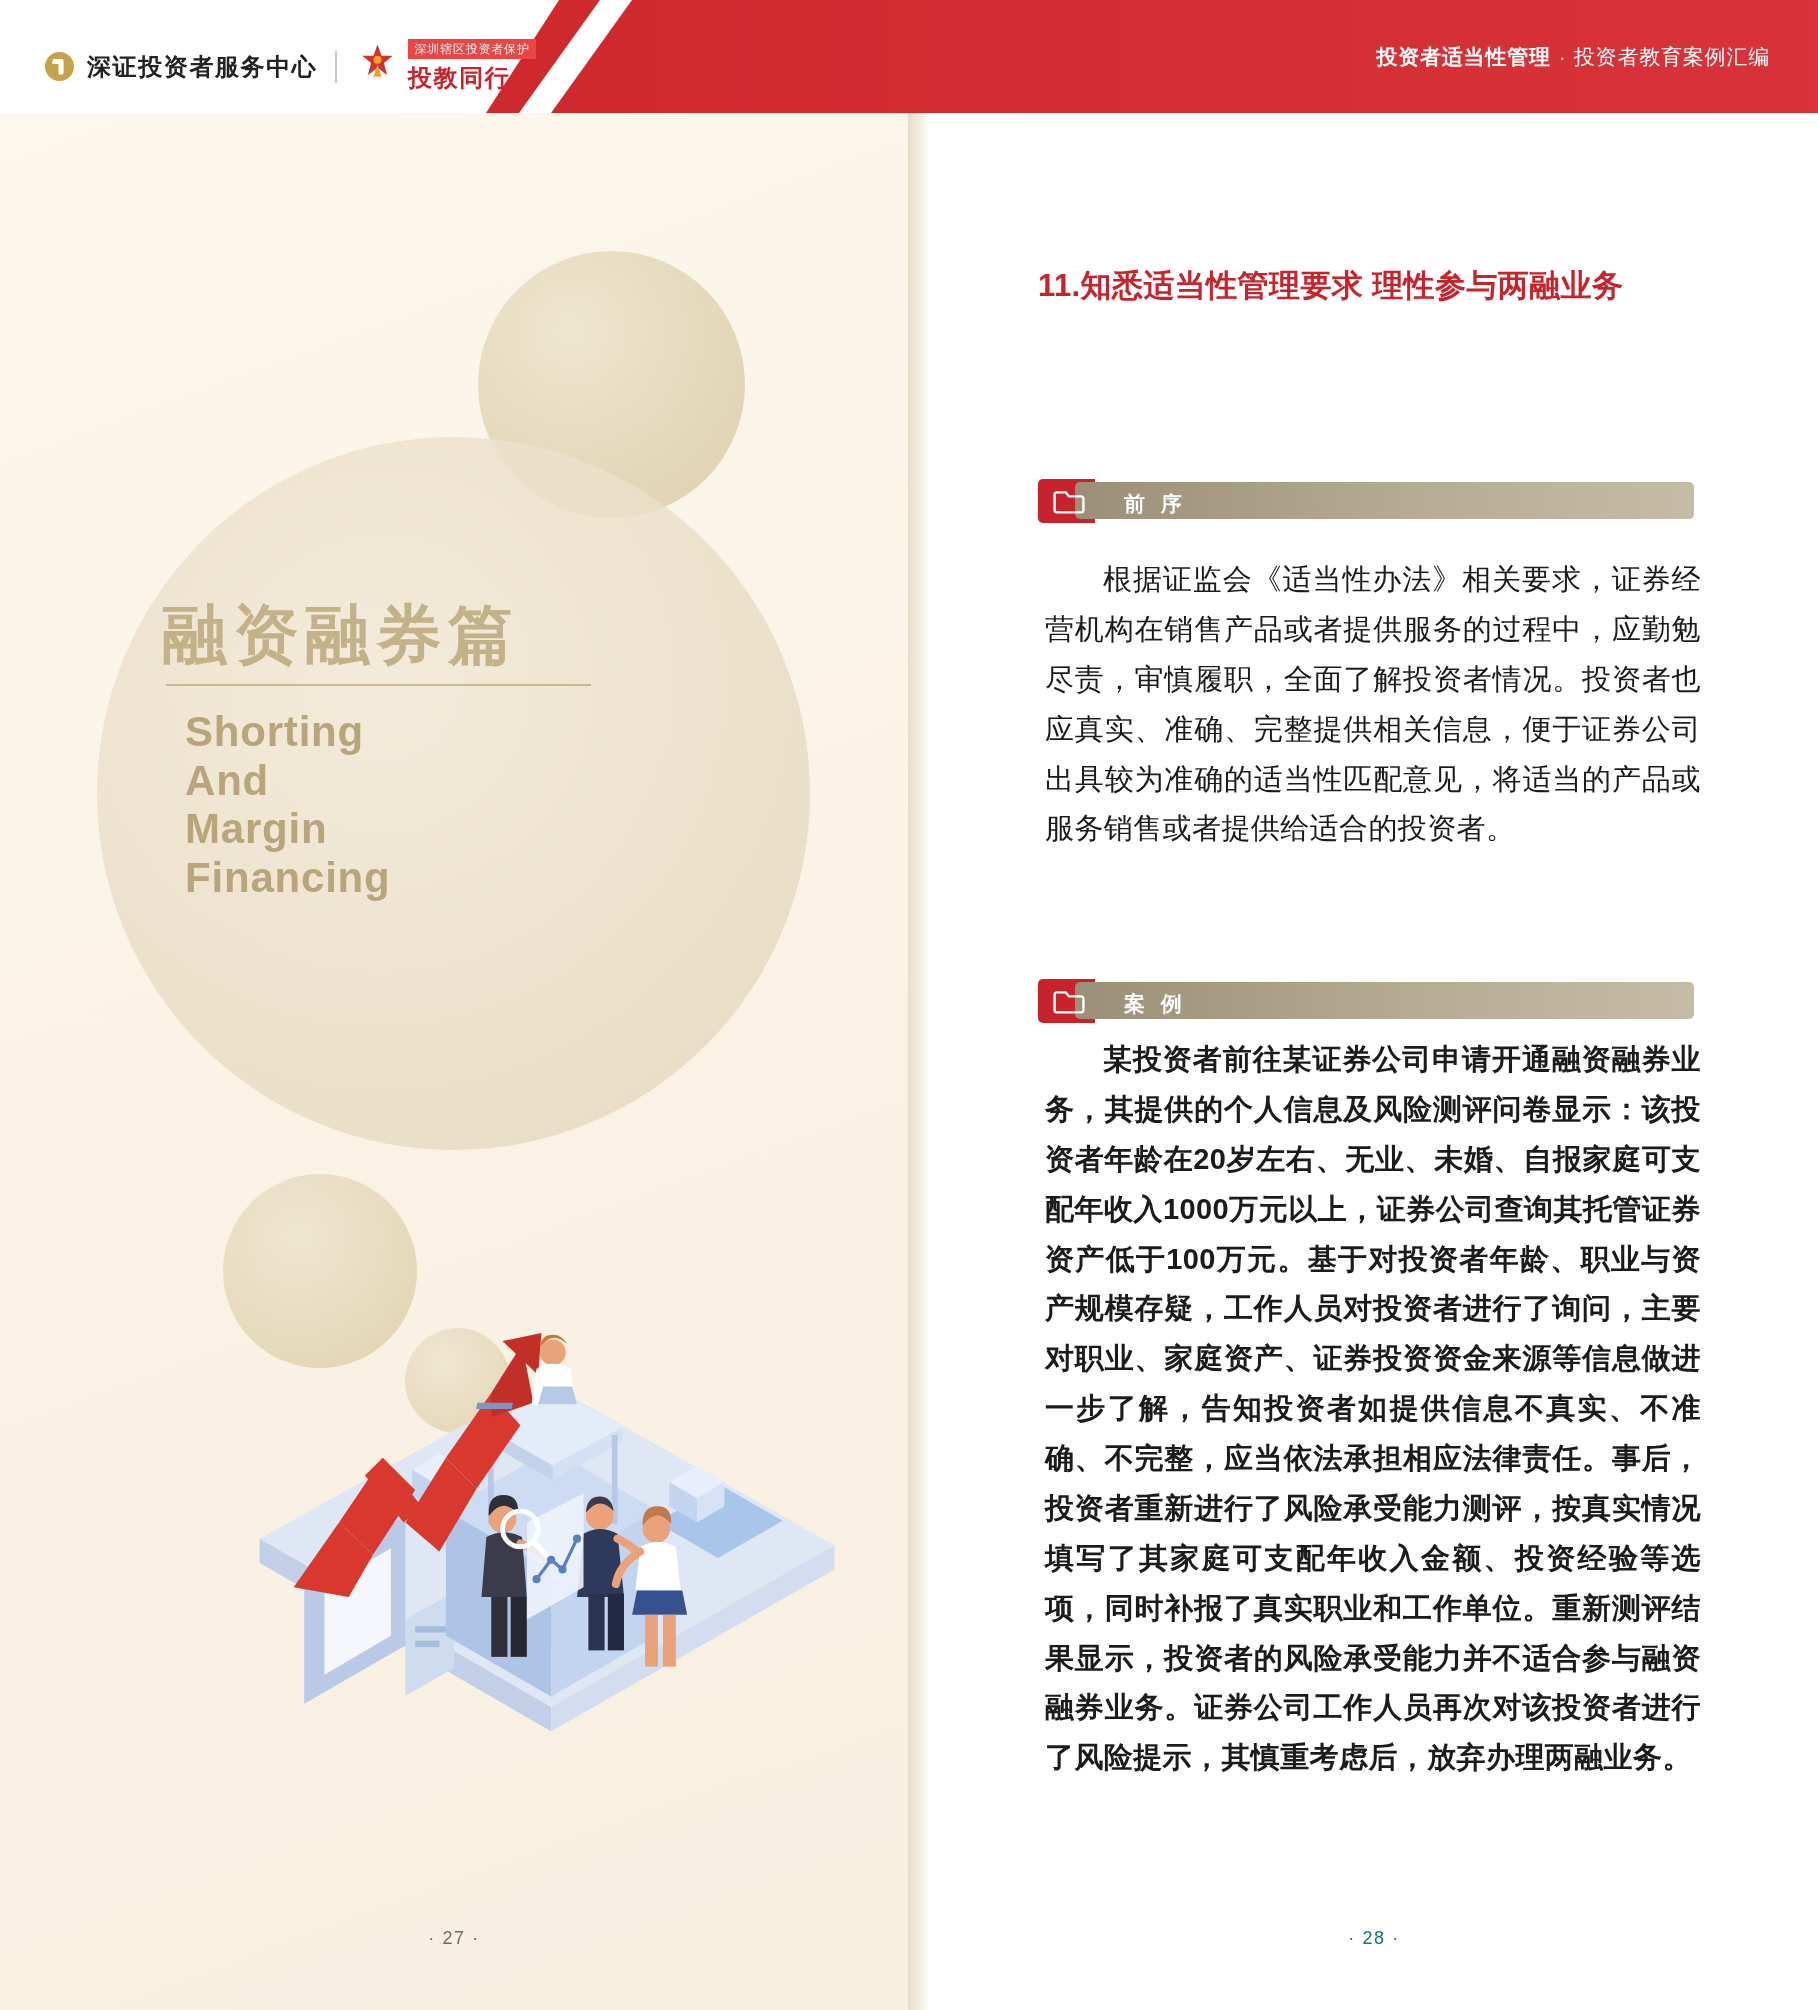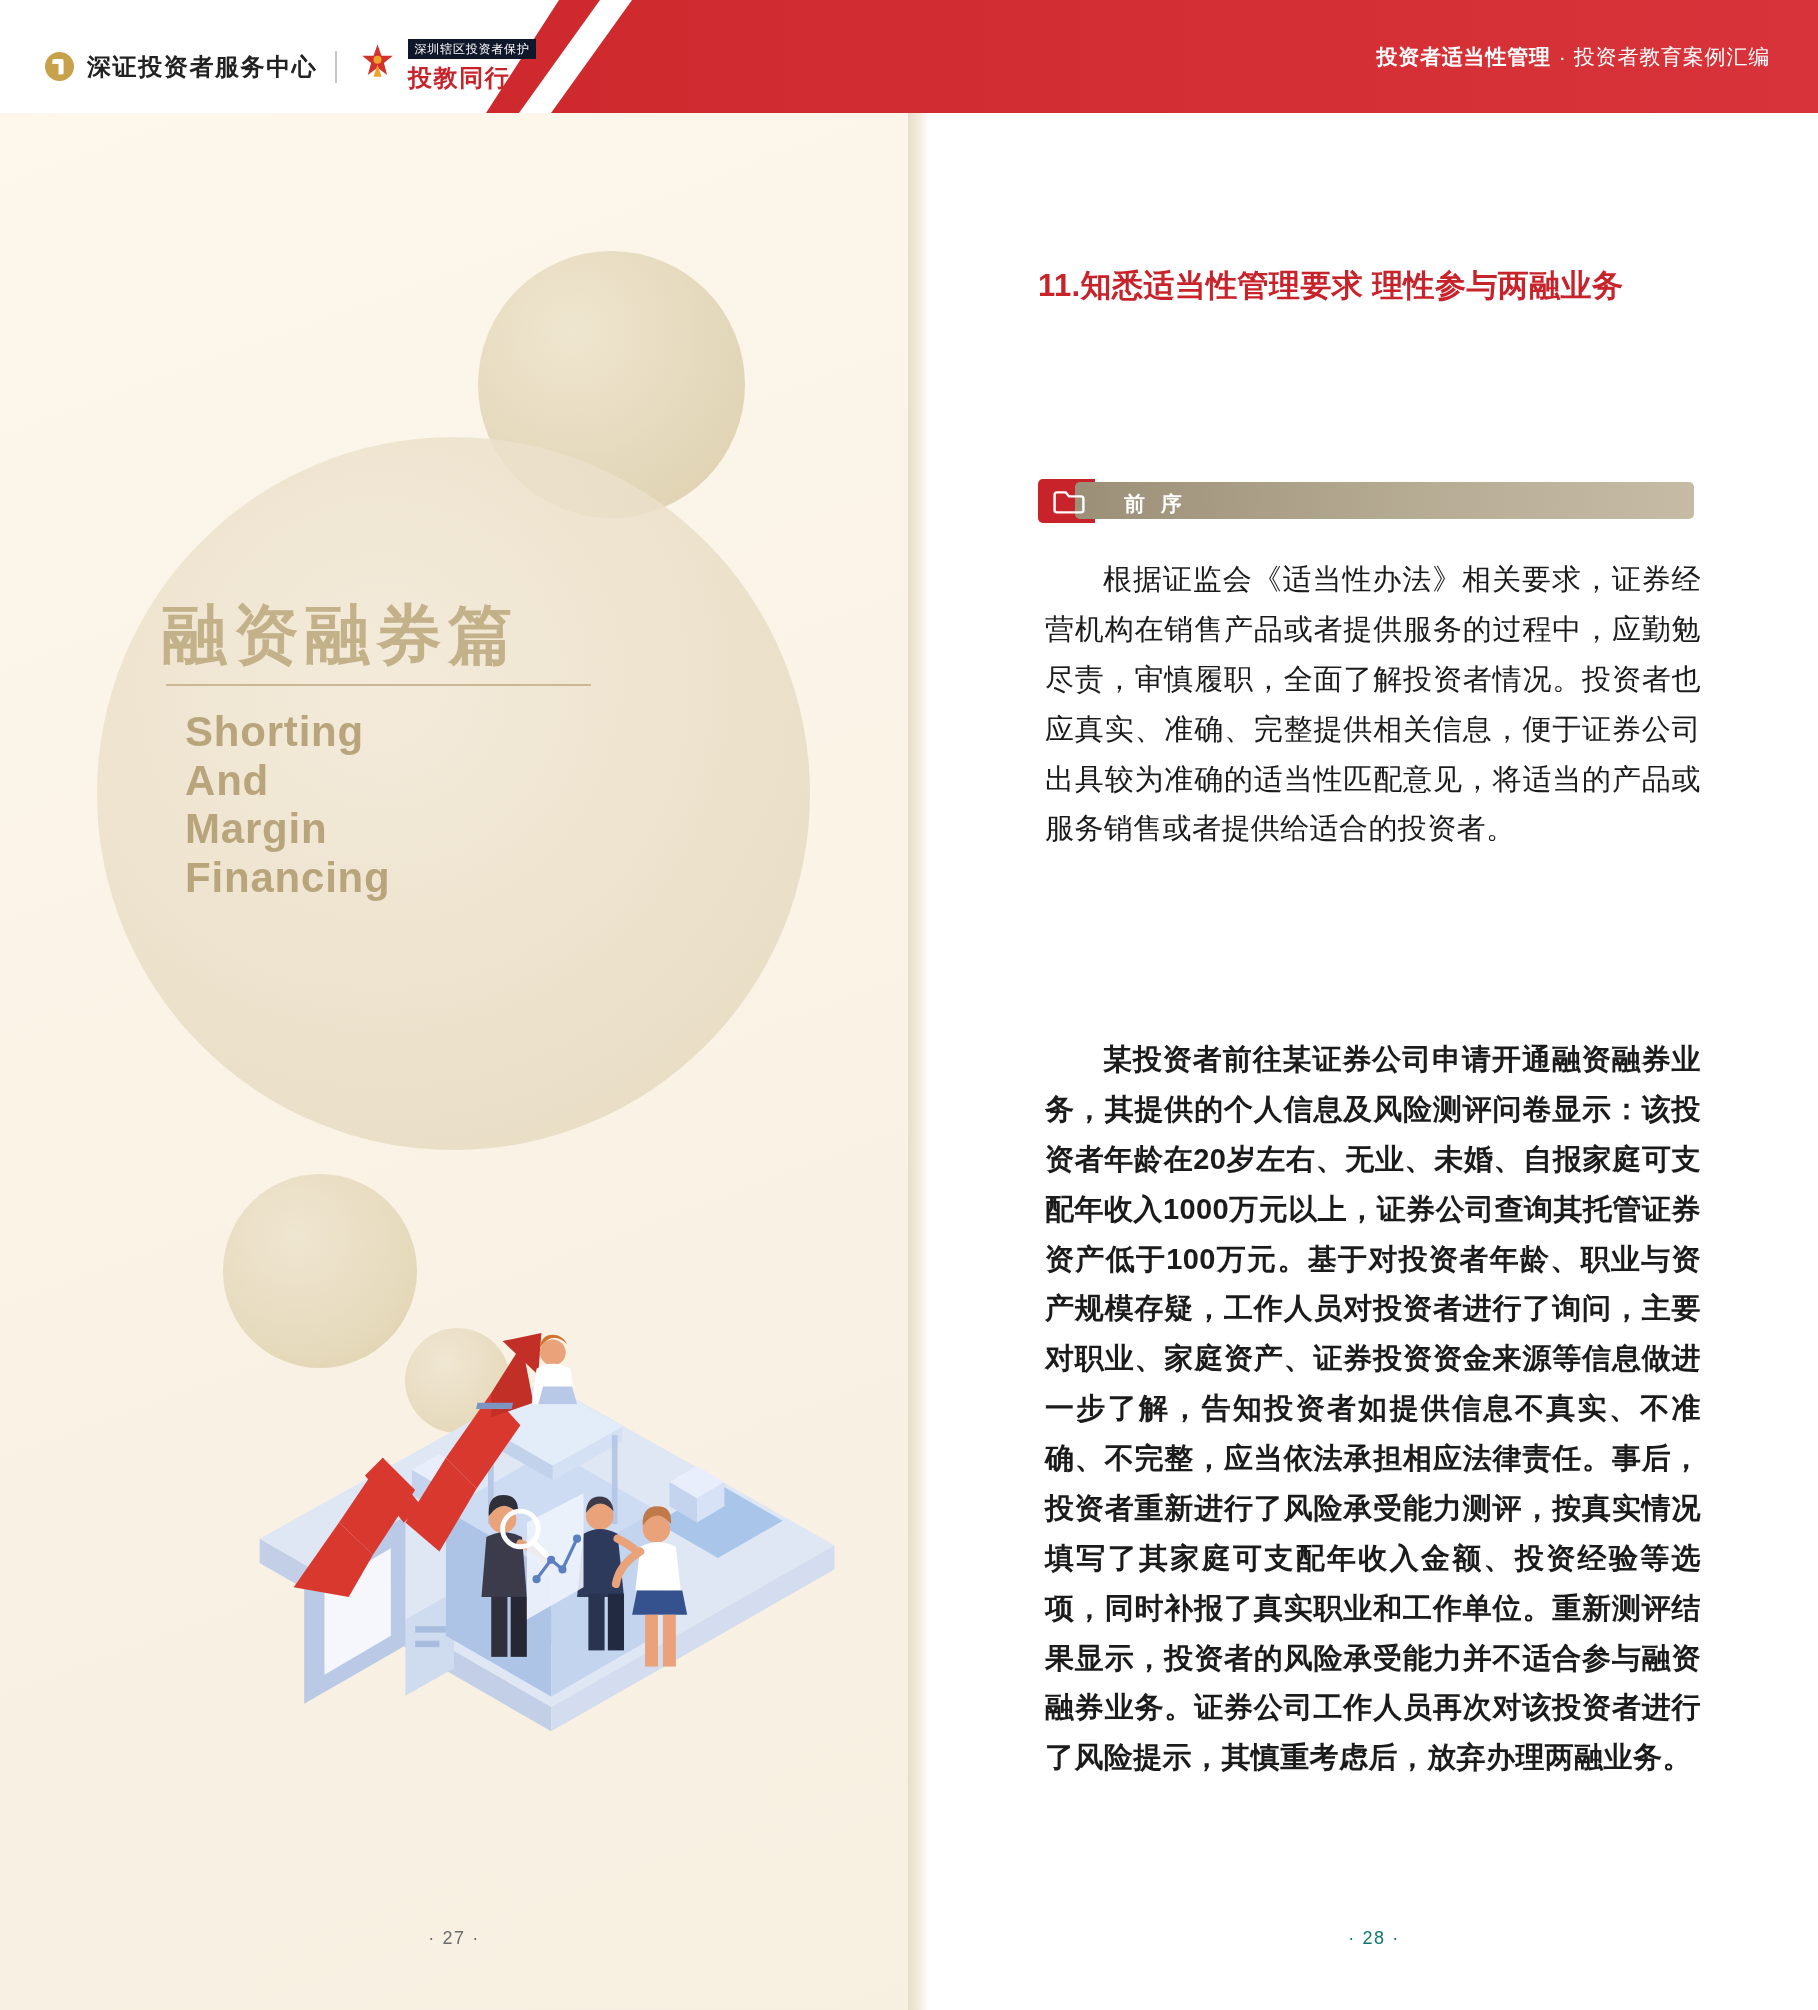--- a/index.html
+++ b/index.html
@@ -99,21 +99,21 @@
   .brand-mark-icon {
     position: absolute;
     left: 0;
     top: 1.6px;
     width: 45px;
     height: 44px;
   }
   .brand-mark-top {
     font-size: 12px;
     color: #ffffff;
-    background: #0f172a;
+    background: #ef4444;
     padding: 1.6px 6.5px;
     letter-spacing: 0.8px;
     white-space: nowrap;
     display: inline-block;
     margin-bottom: 2.4px;
   }
   .brand-mark-main {
     font-size: 24px;
     font-weight: bold;
     color: #c8232b;
@@ -508,18 +508,28 @@
     <div class="tag-folder-icon">
       <svg width="32" height="24" viewBox="0 0 40 30">
         <path d="M2 6 a3 3 0 0 1 3 -3 h11 l4 5 h15 a3 3 0 0 1 3 3 v14 a3 3 0 0 1 -3 3 h-30 a3 3 0 0 1 -3 -3 z" fill="none" stroke="#ffffff" stroke-width="3"></path>
       </svg>
     </div>
     <div class="tag-label">前 序</div>
   </div>
 
   <div class="body-text body-preface">根据证监会《适当性办法》相关要求，证券经营机构在销售产品或者提供服务的过程中，应勤勉尽责，审慎履职，全面了解投资者情况。投资者也应真实、准确、完整提供相关信息，便于证券公司出具较为准确的适当性匹配意见，将适当的产品或服务销售或者提供给适合的投资者。</div>
 
+  <div class="tag tag-case">
+    <div class="tag-red"></div>
+    <div class="tag-bar"></div>
+    <div class="tag-folder-icon">
+      <svg width="32" height="24" viewBox="0 0 40 30">
+        <path d="M2 6 a3 3 0 0 1 3 -3 h11 l4 5 h15 a3 3 0 0 1 3 3 v14 a3 3 0 0 1 -3 3 h-30 a3 3 0 0 1 -3 -3 z" fill="none" stroke="#ffffff" stroke-width="3"></path>
+      </svg>
+    </div>
+    <div class="tag-label">案 例</div>
+  </div>
 
   <div class="body-text body-case">某投资者前往某证券公司申请开通融资融券业务，其提供的个人信息及风险测评问卷显示：该投资者年龄在20岁左右、无业、未婚、自报家庭可支配年收入1000万元以上，证券公司查询其托管证券资产低于100万元。基于对投资者年龄、职业与资产规模存疑，工作人员对投资者进行了询问，主要对职业、家庭资产、证券投资资金来源等信息做进一步了解，告知投资者如提供信息不真实、不准确、不完整，应当依法承担相应法律责任。事后，投资者重新进行了风险承受能力测评，按真实情况填写了其家庭可支配年收入金额、投资经验等选项，同时补报了真实职业和工作单位。重新测评结果显示，投资者的风险承受能力并不适合参与融资融券业务。证券公司工作人员再次对该投资者进行了风险提示，其慎重考虑后，放弃办理两融业务。</div>
 
   <div class="page-num-right">· 28 ·</div>
 </div>
 
 
 </body></html>

